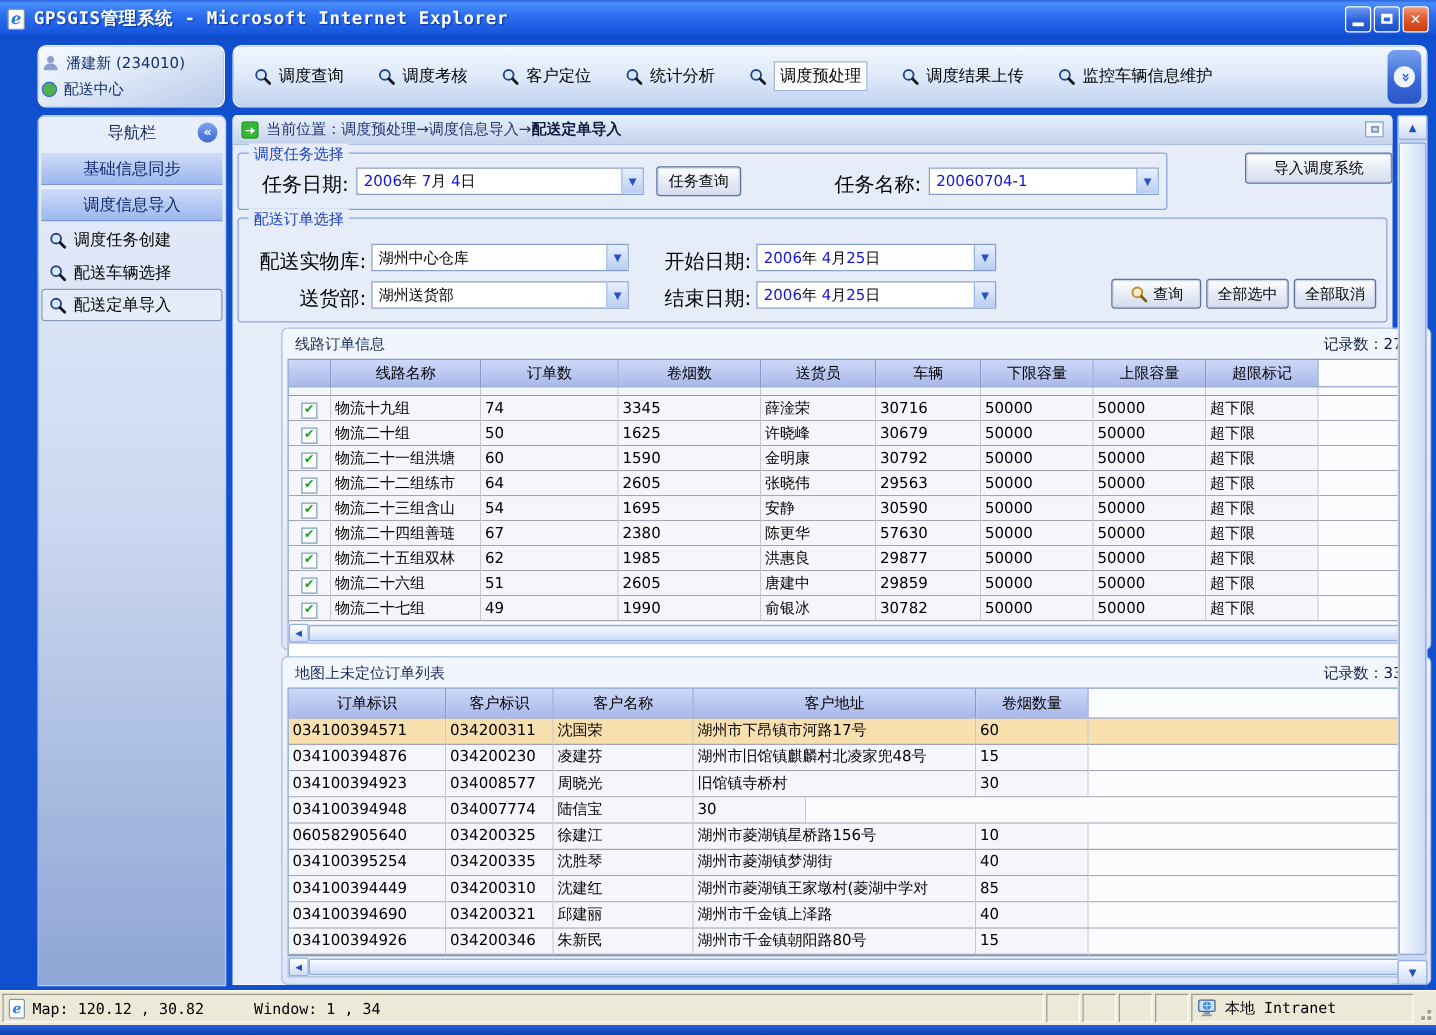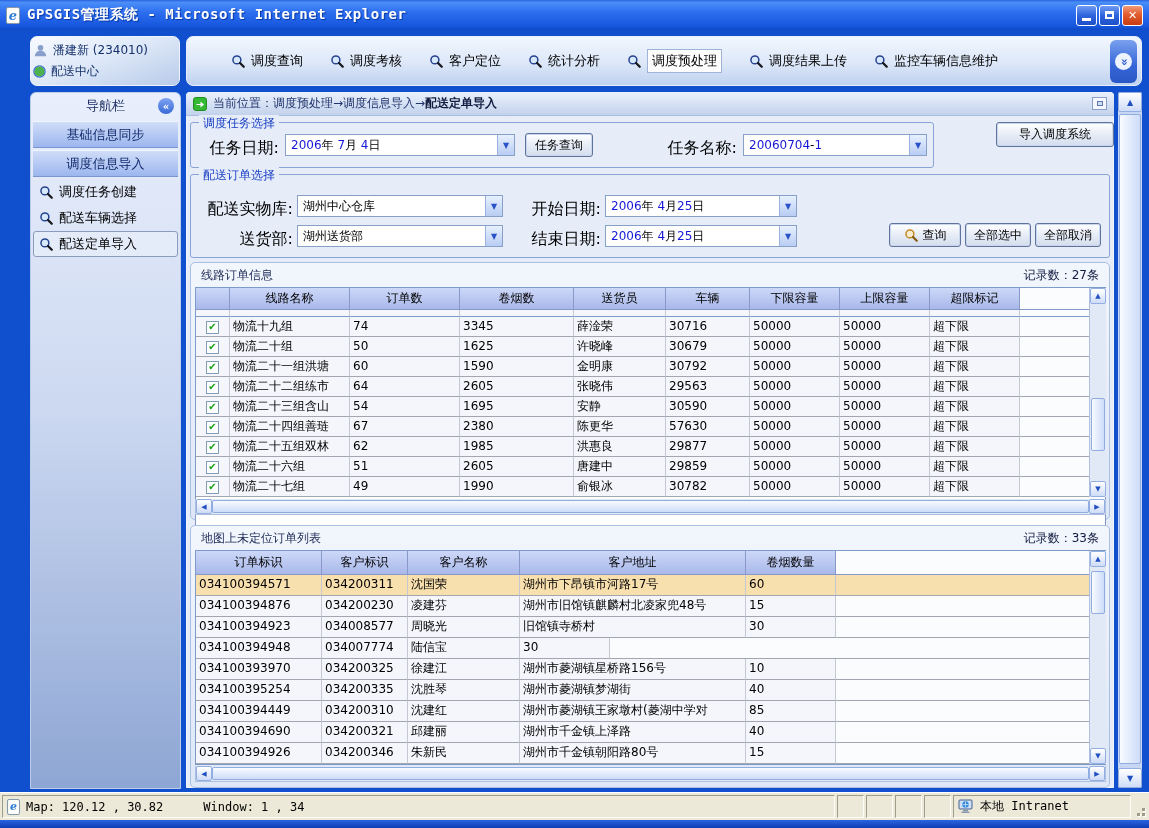--- a/index.html
+++ b/index.html
@@ -24,21 +24,21 @@
     display:flex;align-items:center;justify-content:center;color:#2b7bd4;
     font-family:"DejaVu Serif","Liberation Serif",serif;font-weight:bold;font-style:italic;font-size:13px;}
   
   .user-panel{position:absolute;left:30px;top:36px;width:150px;height:50px;border-radius:7px;
     border:1px solid #eef3fc;background:linear-gradient(160deg,#f8fbff 0%,#dfe9f8 45%,#b9cbea 100%);
     padding:5px 2px;display:flex;flex-direction:column;justify-content:space-between;}
   .u-row{display:flex;align-items:center;gap:5px;color:#15306b;font-size:12px;white-space:nowrap;}
   .toolbar{position:absolute;left:186px;top:36px;width:956px;height:50px;border-radius:7px;
     border:1px solid #e8effc;background:linear-gradient(180deg,#f2f7fe 0%,#dce7f8 55%,#bfd2f0 100%);
     display:flex;align-items:center;}
-  #toolbar-items{display:flex;align-items:center;gap:27px;padding-left:44px;}
+  #toolbar-items{display:flex;align-items:center;gap:27px;padding-left:16px;}
   .tb-item{display:flex;align-items:center;gap:5px;cursor:pointer;font-size:13px;color:#000;white-space:nowrap;}
   .tb-item.active span{background:#fdfdfd;border:1px solid #9fb2d8;padding:2px 4px;}
   .tb-expand{position:absolute;right:4px;top:3px;width:27px;height:43px;border-radius:6px;
     background:linear-gradient(180deg,#7aa0ee,#3566d8 60%,#2a57c4);display:flex;align-items:center;justify-content:center;cursor:pointer;}
   .tb-expand .ball{width:17px;height:17px;border-radius:50%;background:#eef4ff;display:flex;align-items:center;justify-content:center;}
   .dchev{display:inline-block;transform:rotate(-90deg);color:#2a5cd0;font-weight:bold;font-size:12px;line-height:1;}
   
   .sidebar{position:absolute;left:30px;top:92px;width:151px;height:697px;
     border:1px solid #bcccec;border-radius:6px 6px 0 0;
     background:linear-gradient(180deg,#e9effc 0%,#cdd9f1 45%,#8ea6d4 100%);}
@@ -72,21 +72,21 @@
   .combo .val{flex:1;overflow:hidden;}
   .combo .dd{width:17px;height:20px;margin-left:auto;flex:0 0 17px;border-left:1px solid #9ab2e2;
     background:linear-gradient(180deg,#e7f0fe,#b9cdf3);display:flex;align-items:center;justify-content:center;
     color:#2a52c8;font-size:8px;cursor:pointer;}
   .dnum{color:#1616d8;}
   .xpbtn{position:absolute;display:flex;align-items:center;justify-content:center;gap:4px;
     background:linear-gradient(180deg,#ffffff,#e9eef7 45%,#d4ddee);border:1px solid #5f739c;border-radius:3px;
     font-size:12px;color:#000;cursor:pointer;box-shadow:0 0 0 1px #c9d6ec inset;font-family:inherit;}
   
   .panel{position:absolute;background:linear-gradient(180deg,#f2f6fd,#dde7f7);
-    border:1px solid #aabfe2;border-radius:5px;}
+    border:1px solid #aabfe2;border-radius:5px;margin-left:35px;}
   .ptitle{height:22px;display:flex;align-items:center;padding:2px 10px 0 10px;color:#1c2a55;font-size:12px;}
   .pcount{margin-left:auto;color:#101b3f;}
   .grid{position:absolute;background:#fff;border:1px solid #7e9ac9;overflow:hidden;}
   .ghead{display:flex;height:22px;}
   .gh{flex:0 0 auto;background:linear-gradient(180deg,#cdd8f8,#a9b8ea);border-right:1px solid #8898c8;
     border-bottom:1px solid #8898c8;text-align:center;font-size:12px;line-height:21px;overflow:hidden;white-space:nowrap;}
   .gh.gfill,.gc.gfill{flex:1 1 auto;background:#fbfcfe;border-right:none;}
   .grow{display:flex;height:20px;}
   .t2grid .grow{height:21px;}
   .gc{flex:0 0 auto;background:#f4f6fb;border-right:1px solid #c4c8d2;border-bottom:1px solid #a2a6b0;
@@ -514,21 +514,21 @@
           <div class="gc gfill"></div>
         </div>
         <div class="grow">
           <div class="gc t2c0">034100394948</div>
           <div class="gc t2c1">034007774</div>
           <div class="gc t2c2">陆信宝</div>
           <div class="gc t2c4">30</div>
           <div class="gc gfill"></div>
         </div>
         <div class="grow">
-          <div class="gc t2c0">034100393970</div>
+          <div class="gc t2c0">060582905640</div>
           <div class="gc t2c1">034200325</div>
           <div class="gc t2c2">徐建江</div>
           <div class="gc t2c3">湖州市菱湖镇星桥路156号</div>
           <div class="gc t2c4">10</div>
           <div class="gc gfill"></div>
         </div>
         <div class="grow">
           <div class="gc t2c0">034100395254</div>
           <div class="gc t2c1">034200335</div>
           <div class="gc t2c2">沈胜琴</div>

